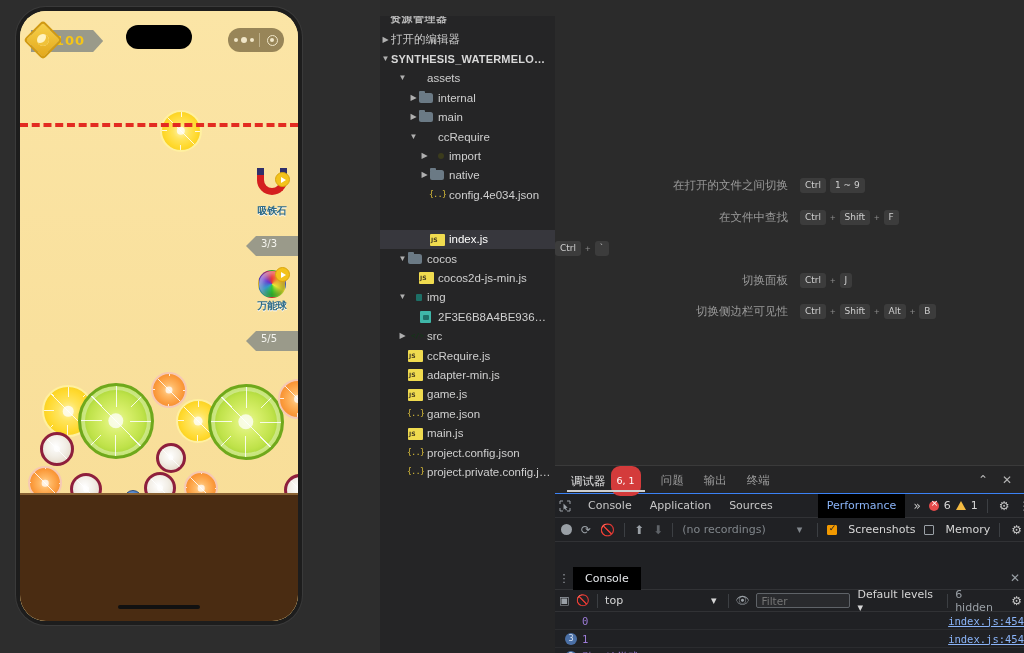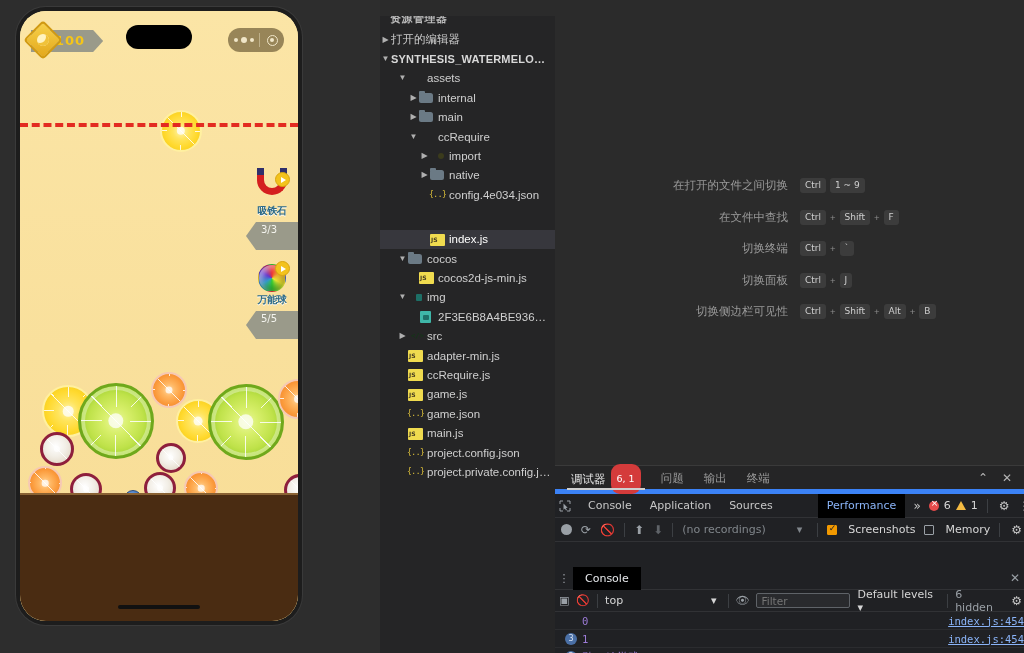--- a/index.html
+++ b/index.html
@@ -126,21 +126,21 @@
     content:""; width:0;height:0;border-left:5px solid #fff;
     border-top:3.5px solid transparent;border-bottom:3.5px solid transparent;
     margin-left:1.5px;
   }
   .pu-name {
     text-align:center; font-size:10px; color:#2c6a88; font-weight:bold;
     font-family:"DejaVu Sans", sans-serif; text-shadow: 0 1px 0 #fff;
     letter-spacing:-.4px; margin-top:-1px;
   }
   .pu-count {
-    position: relative; margin-top:4px; height:28px;
+    position: relative; margin-top:18px; height:20px;
     background:#9a9a8a; color:#f4f4ee; font-size:10px; line-height:15px;
     text-align:center; padding-right:6px;
     clip-path: polygon(10px 0, 100% 0, 100% 100%, 10px 100%, 0 50%);
     font-family:"DejaVu Sans", sans-serif;
   }
   
   .fruit { position: absolute; border-radius: 50%; }
   .f-lime {
     background:
       radial-gradient(circle at 50% 50%, #eaf79c 0%, #d7ef6a 26%, #bfe24a 55%, #9ccf2e 78%, #8bc425 88%, #77ad1f 100%);
@@ -270,21 +270,21 @@
   .plus { color:#8c8c8c; font-size:9.5px; }
 
   
   .devtools {
     position:absolute; left:555px; top:465px; width:469px; height:188px;
     background:#202124; border-top:1px solid #3a3a3a;
     font-family:"DejaVu Sans", sans-serif;
   }
   .panel-tabs {
     height:28px; display:flex; align-items:center; padding:0 6px;
-    background:#252526; border-bottom:5px solid #3b82f6;
+    background:#252526; border-bottom:1px solid #3b82f6;
   }
   .ptab { color:#9a9a9a; font-size:11.5px; padding:0 10px; position:relative; height:28px; line-height:28px; cursor:pointer; }
   .ptab.active { color:#e7e7e7; }
   .ptab.active::after{
     content:""; position:absolute; left:6px; right:6px; bottom:2px; height:1.5px; background:#cfcfcf;
   }
   .badge-count {
     display:inline-block; background:#d43b3b; color:#fff; font-size:9.5px;
     border-radius:9px; padding:1px 6px; margin-left:5px; vertical-align:middle;
     font-family:"DejaVu Sans", sans-serif;
@@ -571,26 +571,26 @@
           <div class="row" style="padding-left: 17px;">
             <span class="twisty">▶</span>
             <span class="ico folder-green">
               <span>&lt;/&gt;</span>
             </span>
             <span class="lbl">src</span>
           </div>
           <div class="row" style="padding-left: 17px;">
             <span class="twisty"></span>
             <span class="ico js"></span>
+            <span class="lbl">ccRequire.js</span>
+          </div>
+          <div class="row" style="padding-left: 17px;">
+            <span class="twisty"></span>
+            <span class="ico js"></span>
             <span class="lbl">adapter-min.js</span>
-          </div>
-          <div class="row" style="padding-left: 17px;">
-            <span class="twisty"></span>
-            <span class="ico js"></span>
-            <span class="lbl">ccRequire.js</span>
           </div>
           <div class="row" style="padding-left: 17px;">
             <span class="twisty"></span>
             <span class="ico js"></span>
             <span class="lbl">game.js</span>
           </div>
           <div class="row" style="padding-left: 17px;">
             <span class="twisty"></span>
             <span class="ico json"></span>
             <span class="lbl">game.json</span>
@@ -627,21 +627,20 @@
           <div class="sc-label">在文件中查找</div>
           <div class="sc-keys">
             <span class="key">Ctrl</span>
             <span class="plus">+</span>
             <span class="key">Shift</span>
             <span class="plus">+</span>
             <span class="key">F</span>
           </div>
         </div>
         <div class="sc-row">
-          <div class="sc-label">切换终端</div>
           <div class="sc-keys">
             <span class="key">Ctrl</span>
             <span class="plus">+</span>
             <span class="key">`</span>
           </div>
         </div>
         <div class="sc-row">
           <div class="sc-label">切换面板</div>
           <div class="sc-keys">
             <span class="key">Ctrl</span>

